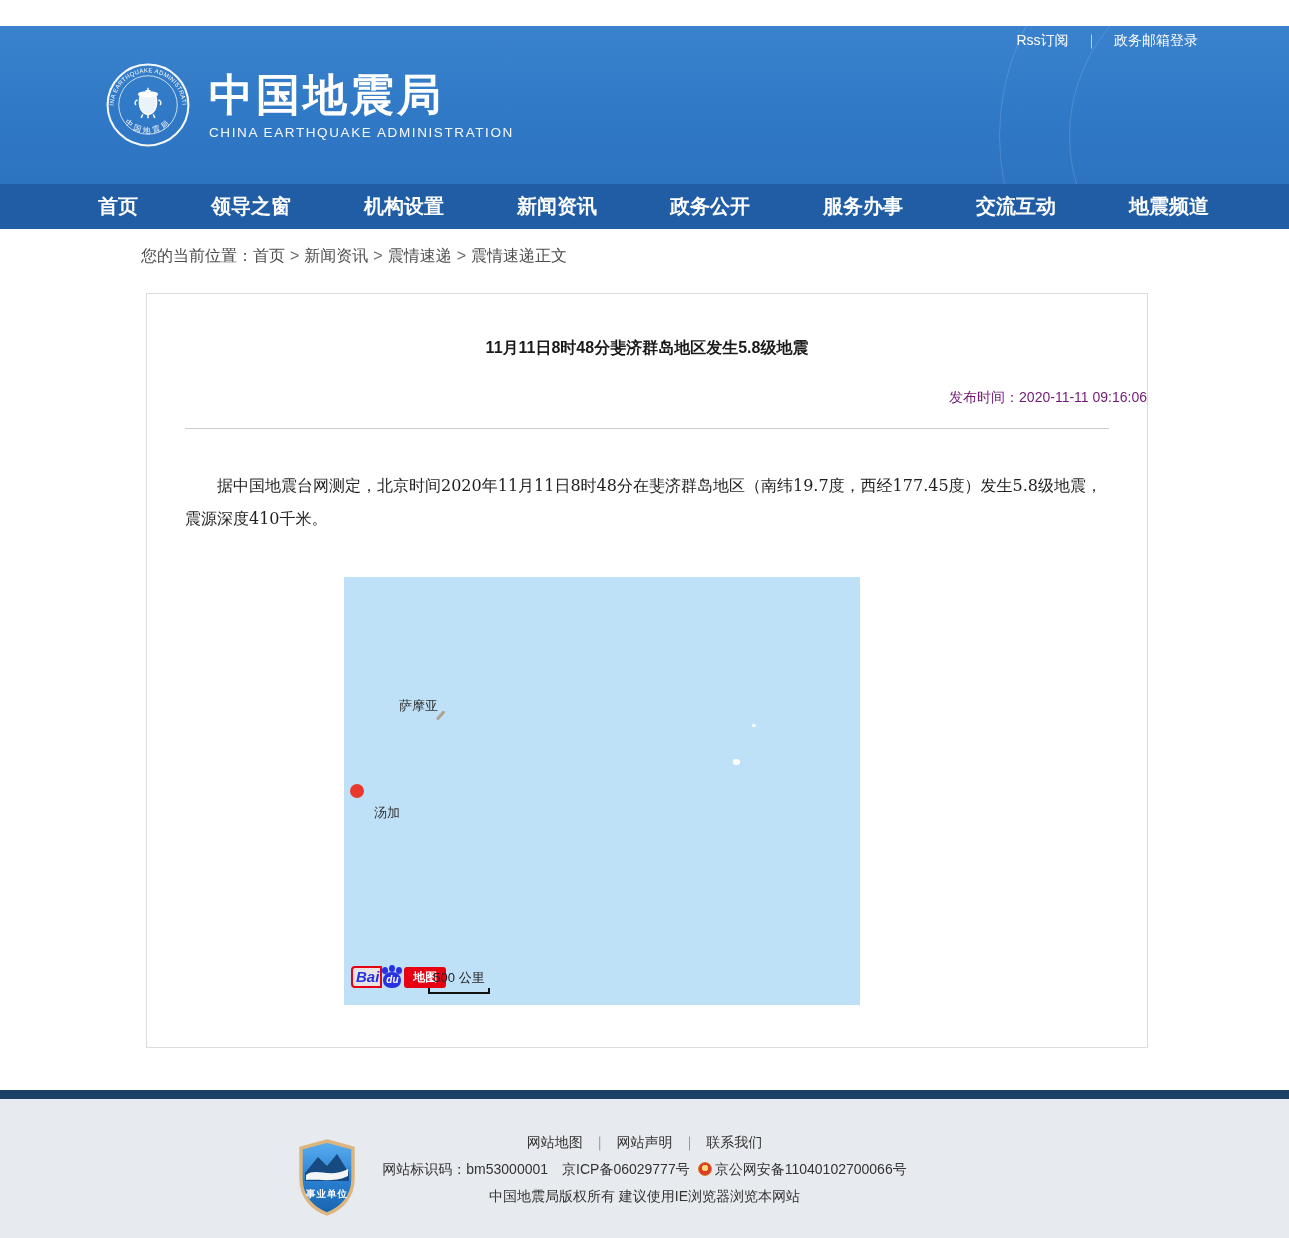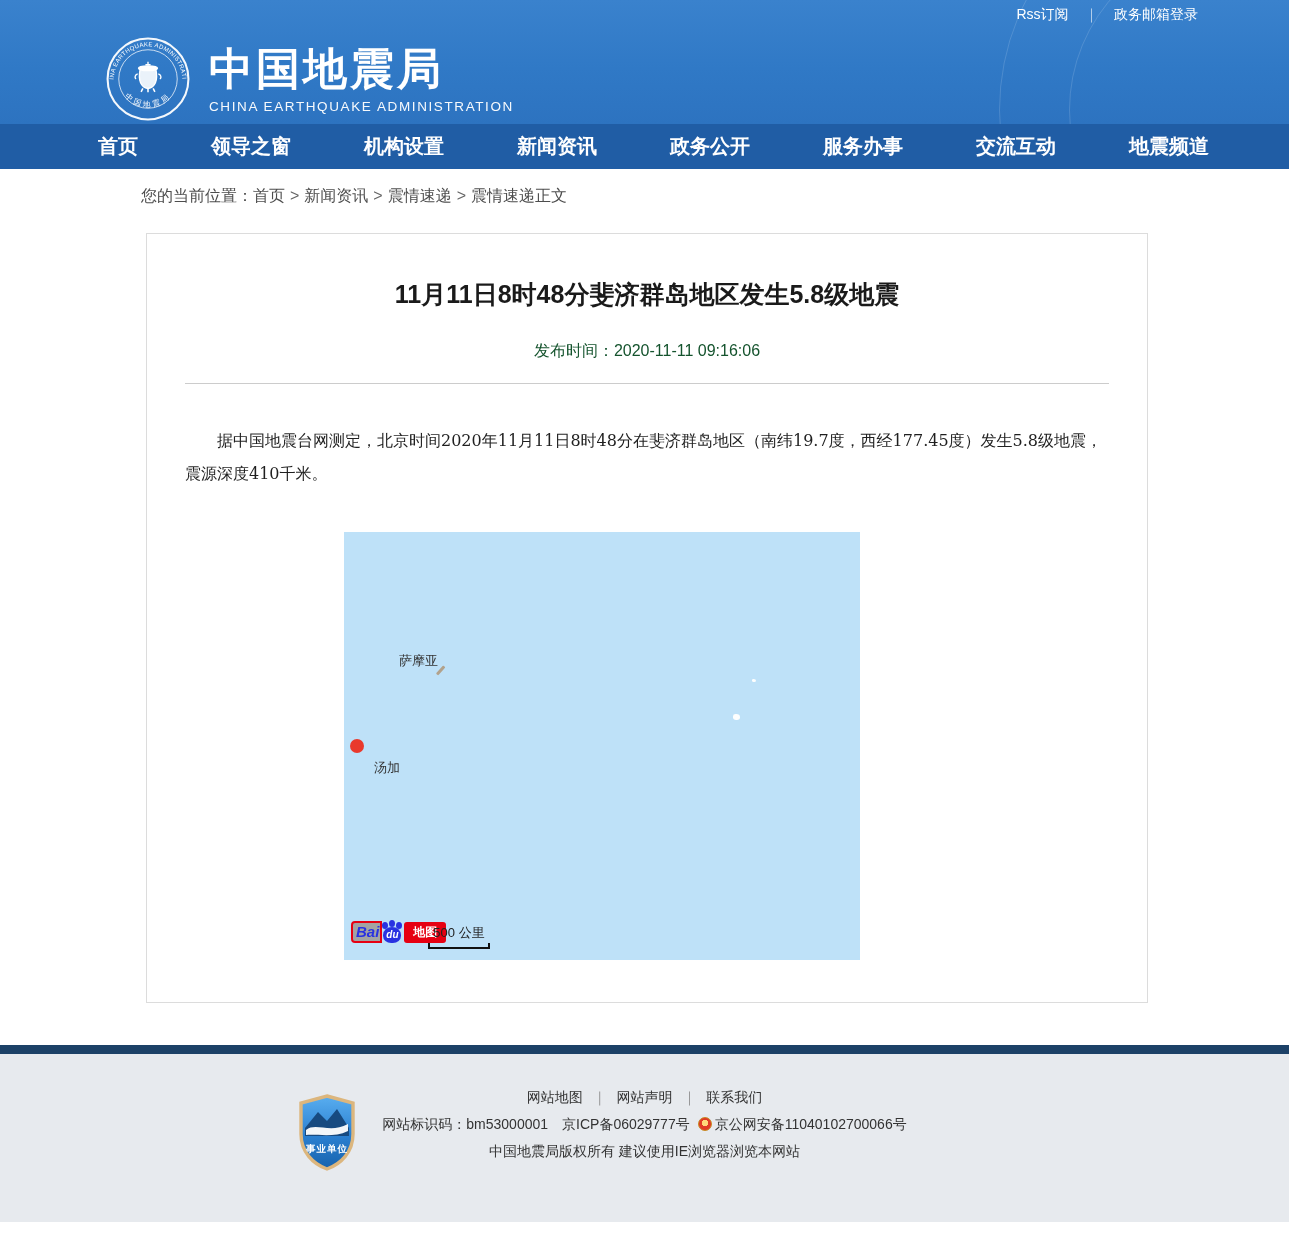--- a/index.html
+++ b/index.html
@@ -1,21 +1,21 @@
 <!DOCTYPE html>
 <html><head>
 <meta charset="utf-8">
 <style>
   * { margin:0; padding:0; box-sizing:border-box; }
   html,body { width:1289px; }
   body { font-family:"Liberation Sans", sans-serif; background:#fff; color:#333; }
 
   
-  .header { position:relative; width:1289px; height:124px;
-    background:linear-gradient(180deg,#3a82cd 0%, #3079c6 55%, #2d73c0 100%); overflow:hidden; }
+  .header { position:relative; width:1289px; height:158px;
+    background:linear-gradient(180deg,#3a82cd 0%, #3079c6 55%, #2d73c0 100%); overflow:hidden;margin-top:26px; }
   .header .arc { position:absolute; border:1px solid rgba(255,255,255,.14); border-radius:50%; }
   .arc1 { width:340px; height:340px; right:-120px; top:-60px; }
   .arc2 { width:480px; height:480px; right:-190px; top:-130px; }
   .topbar { position:absolute; top:6px; right:85px; font-size:14px; color:#fff; }
   .topbar span { margin:0 6px; }
   .topbar .tlink { cursor:pointer; }
   .topbar .tsep { opacity:.7; }
 
   .logo-wrap { position:absolute; left:105px; top:36px; display:flex; align-items:center; }
   .seal { width:86px; height:86px; }
@@ -43,37 +43,37 @@
   .nav-item { font-size:20px; font-weight:bold; color:#fff; cursor:pointer; white-space:nowrap; }
 
   
   .breadcrumb { margin:17px 0 0 141px; font-size:16px; color:#4d4d4d; }
   .breadcrumb .bc-link { cursor:pointer; }
   .breadcrumb .bc-sep { margin:0 5px; color:#666; }
 
   
   .article-box { width:1002px; margin:26px 0 0 146px; border:1px solid #dcdcdc; background:#fff;
     padding-bottom:42px; }
-  .article-title { text-align:center; margin-top:44px; font-size:25px; font-weight:bold; color:#1a1a1a; }
-  .publish-time { text-align:center; margin-top:30px; font-size:16px; color:#14532d; }
+  .article-title { text-align:center; margin-top:44px; font-size:16px; font-weight:bold; color:#1a1a1a; }
+  .publish-time { text-align:right; margin-top:30px; font-size:14px; color:#701a75; }
   .title-divider { height:1px; background:#ccc; margin:21px 38px 0 38px; }
   .article-body { margin:40px 38px 0 38px; font-family:"DejaVu Serif","Liberation Serif",serif;
     font-size:16px; line-height:33px; color:#1f1f1f; text-indent:2em; }
 
   
   .map { position:relative; width:516px; height:428px; margin:42px 0 0 197px; overflow:hidden; }
   .map-label { position:absolute; font-size:13px; color:#333; white-space:nowrap; }
   .samoa-label { left:55px; top:120px; }
   .tonga-label { left:30px; top:227px; }
   .island-tick { position:absolute; left:91px; top:137px; width:11px; height:2.5px;
     background:#b2a28c; transform:rotate(-48deg); border-radius:1px; }
   .epicenter { position:absolute; left:6px; top:207px; width:14px; height:14px; border-radius:50%; }
   .island { position:absolute; background:#fdfefe; border-radius:40% 60% 50% 50%; }
   .baidu-logo { position:absolute; left:7px; bottom:16px; display:flex; align-items:center; cursor:pointer; }
-  .bd-bai { font-size:15px; font-weight:bold; font-style:italic; color:#2932e1; background:#a3a3a3;
+  .bd-bai { font-size:15px; font-weight:bold; font-style:italic; color:#2932e1; background:#e5e5e5;
     border:2px solid #e60012; border-radius:4px 0 0 4px; padding:0 1px 0 3px; line-height:18px; }
   .bd-paw { position:relative; width:24px; height:24px; margin:0 -1px 0 -2px; }
   .bd-paw .pad { position:absolute; left:3px; top:7px; width:18px; height:16px; background:#2932e1;
     border-radius:50% 50% 45% 45%; }
   .bd-paw .toe { position:absolute; width:6px; height:7px; background:#2932e1; border-radius:50%; }
   .bd-du { position:absolute; left:6px; top:9px; font-size:10px; font-weight:bold; color:#fff;
     font-style:italic; z-index:2; }
   .bd-map { font-size:12px; font-weight:bold; color:#fff; background:#e60012; border-radius:3px;
     padding:2px 9px; margin-left:1px; }
   .map-scale { position:absolute; left:84px; bottom:11px; width:62px; text-align:center; }

